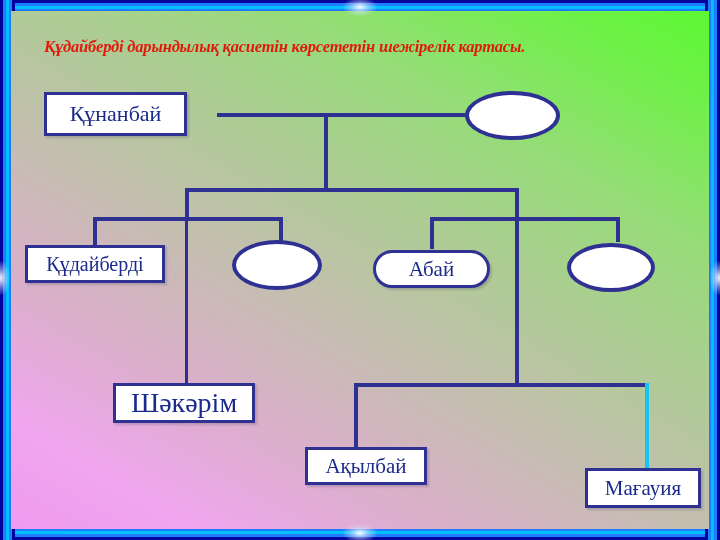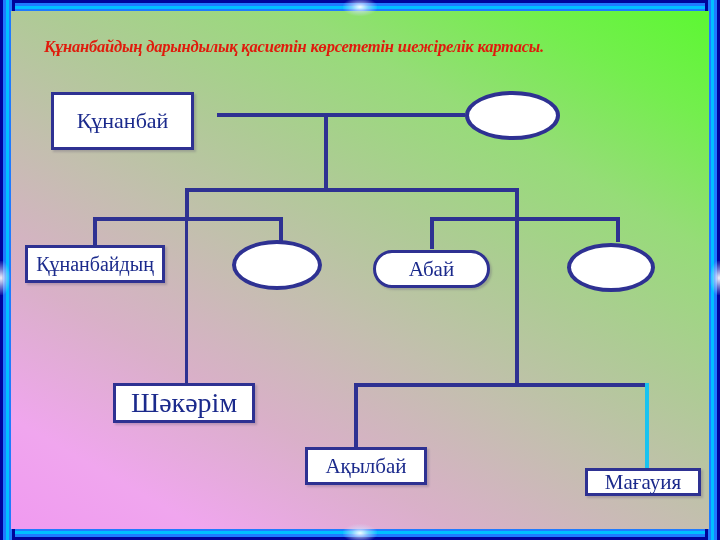--- a/index.html
+++ b/index.html
@@ -127,21 +127,21 @@
 
 <div id="slide">
 
   <div id="frame-outer"></div>
   <div id="frame-bottom"></div>
   <div id="frame-left"></div>
   <div id="frame-right"></div>
 
   <div id="canvas">
 
-    <div id="title">Құнанбайдың дарындылық қасиетін көрсететін шежірелік картасы.</div>
+    <div id="title">Құдайберді дарындылық қасиетін көрсететін шежірелік картасы.</div>
 
     <div class="conn" style="left:206px; top:102px; width:248px; height:4px;"></div>
 
     <div class="conn" style="left:313px; top:102px; width:4px; height:78px;"></div>
 
     <div class="conn" style="left:174px; top:177px; width:334px; height:4px;"></div>
 
     <div class="conn" style="left:174px; top:177px; width:4px; height:32px;"></div>
 
     <div class="conn" style="left:504px; top:177px; width:4px; height:32px;"></div>
@@ -154,47 +154,47 @@
     <div class="conn" style="left:419px; top:206px; width:4px; height:32px;"></div>
     <div class="conn" style="left:605px; top:206px; width:4px; height:25px;"></div>
 
     <div class="conn" style="left:174px; top:209px; width:3px; height:163px;"></div>
 
     <div class="conn" style="left:504px; top:209px; width:4px; height:166px;"></div>
     <div class="conn" style="left:343px; top:372px; width:293px; height:4px;"></div>
     <div class="conn" style="left:343px; top:372px; width:4px; height:80px;"></div>
     <div class="conn-cyan" style="left:634px; top:372px; width:4px; height:85px;"></div>
 
-    <div class="node-box" style="left:40px; top:81px; width:143px; height:58px; font-size:22px;">
+    <div class="node-box" style="left:33px; top:81px; width:143px; height:44px; font-size:22px;">
       <span>Құнанбай</span>
     </div>
 
     <div class="node-ellipse" style="left:454px; top:80px; width:95px; height:49px;"></div>
 
     <div class="node-box" style="left:14px; top:234px; width:140px; height:38px; font-size:20px;">
-      <span>Құнанбайдың</span>
+      <span>Құдайберді</span>
     </div>
 
     <div class="node-ellipse" style="left:221px; top:229px; width:90px; height:50px;"></div>
 
     <div class="node-box" style="left:362px; top:239px; width:117px; height:38px; font-size:21px;border-radius:19px;">
       <span>Абай</span>
     </div>
 
     <div class="node-ellipse" style="left:556px; top:232px; width:88px; height:49px;"></div>
 
     <div class="node-box" style="left:102px; top:372px; width:142px; height:40px; font-size:28px;">
       <span>Шәкәрім</span>
     </div>
 
     <div class="node-box" style="left:294px; top:436px; width:122px; height:38px; font-size:21px;">
       <span>Ақылбай</span>
     </div>
 
-    <div class="node-box" style="left:574px; top:457px; width:116px; height:28px; font-size:21px;">
+    <div class="node-box" style="left:574px; top:457px; width:116px; height:40px; font-size:21px;">
       <span>Мағауия</span>
     </div>
 
   </div>
 
   <div class="frame-sparkle" style="left:343px; top:-2px;"></div>
   <div class="frame-sparkle" style="left:343px; bottom:-2px;"></div>
   <div class="frame-sparkle" style="left:-8px; top:261px; width:18px; height:34px;"></div>
   <div class="frame-sparkle" style="right:-8px; top:261px; width:18px; height:34px;"></div>
 

